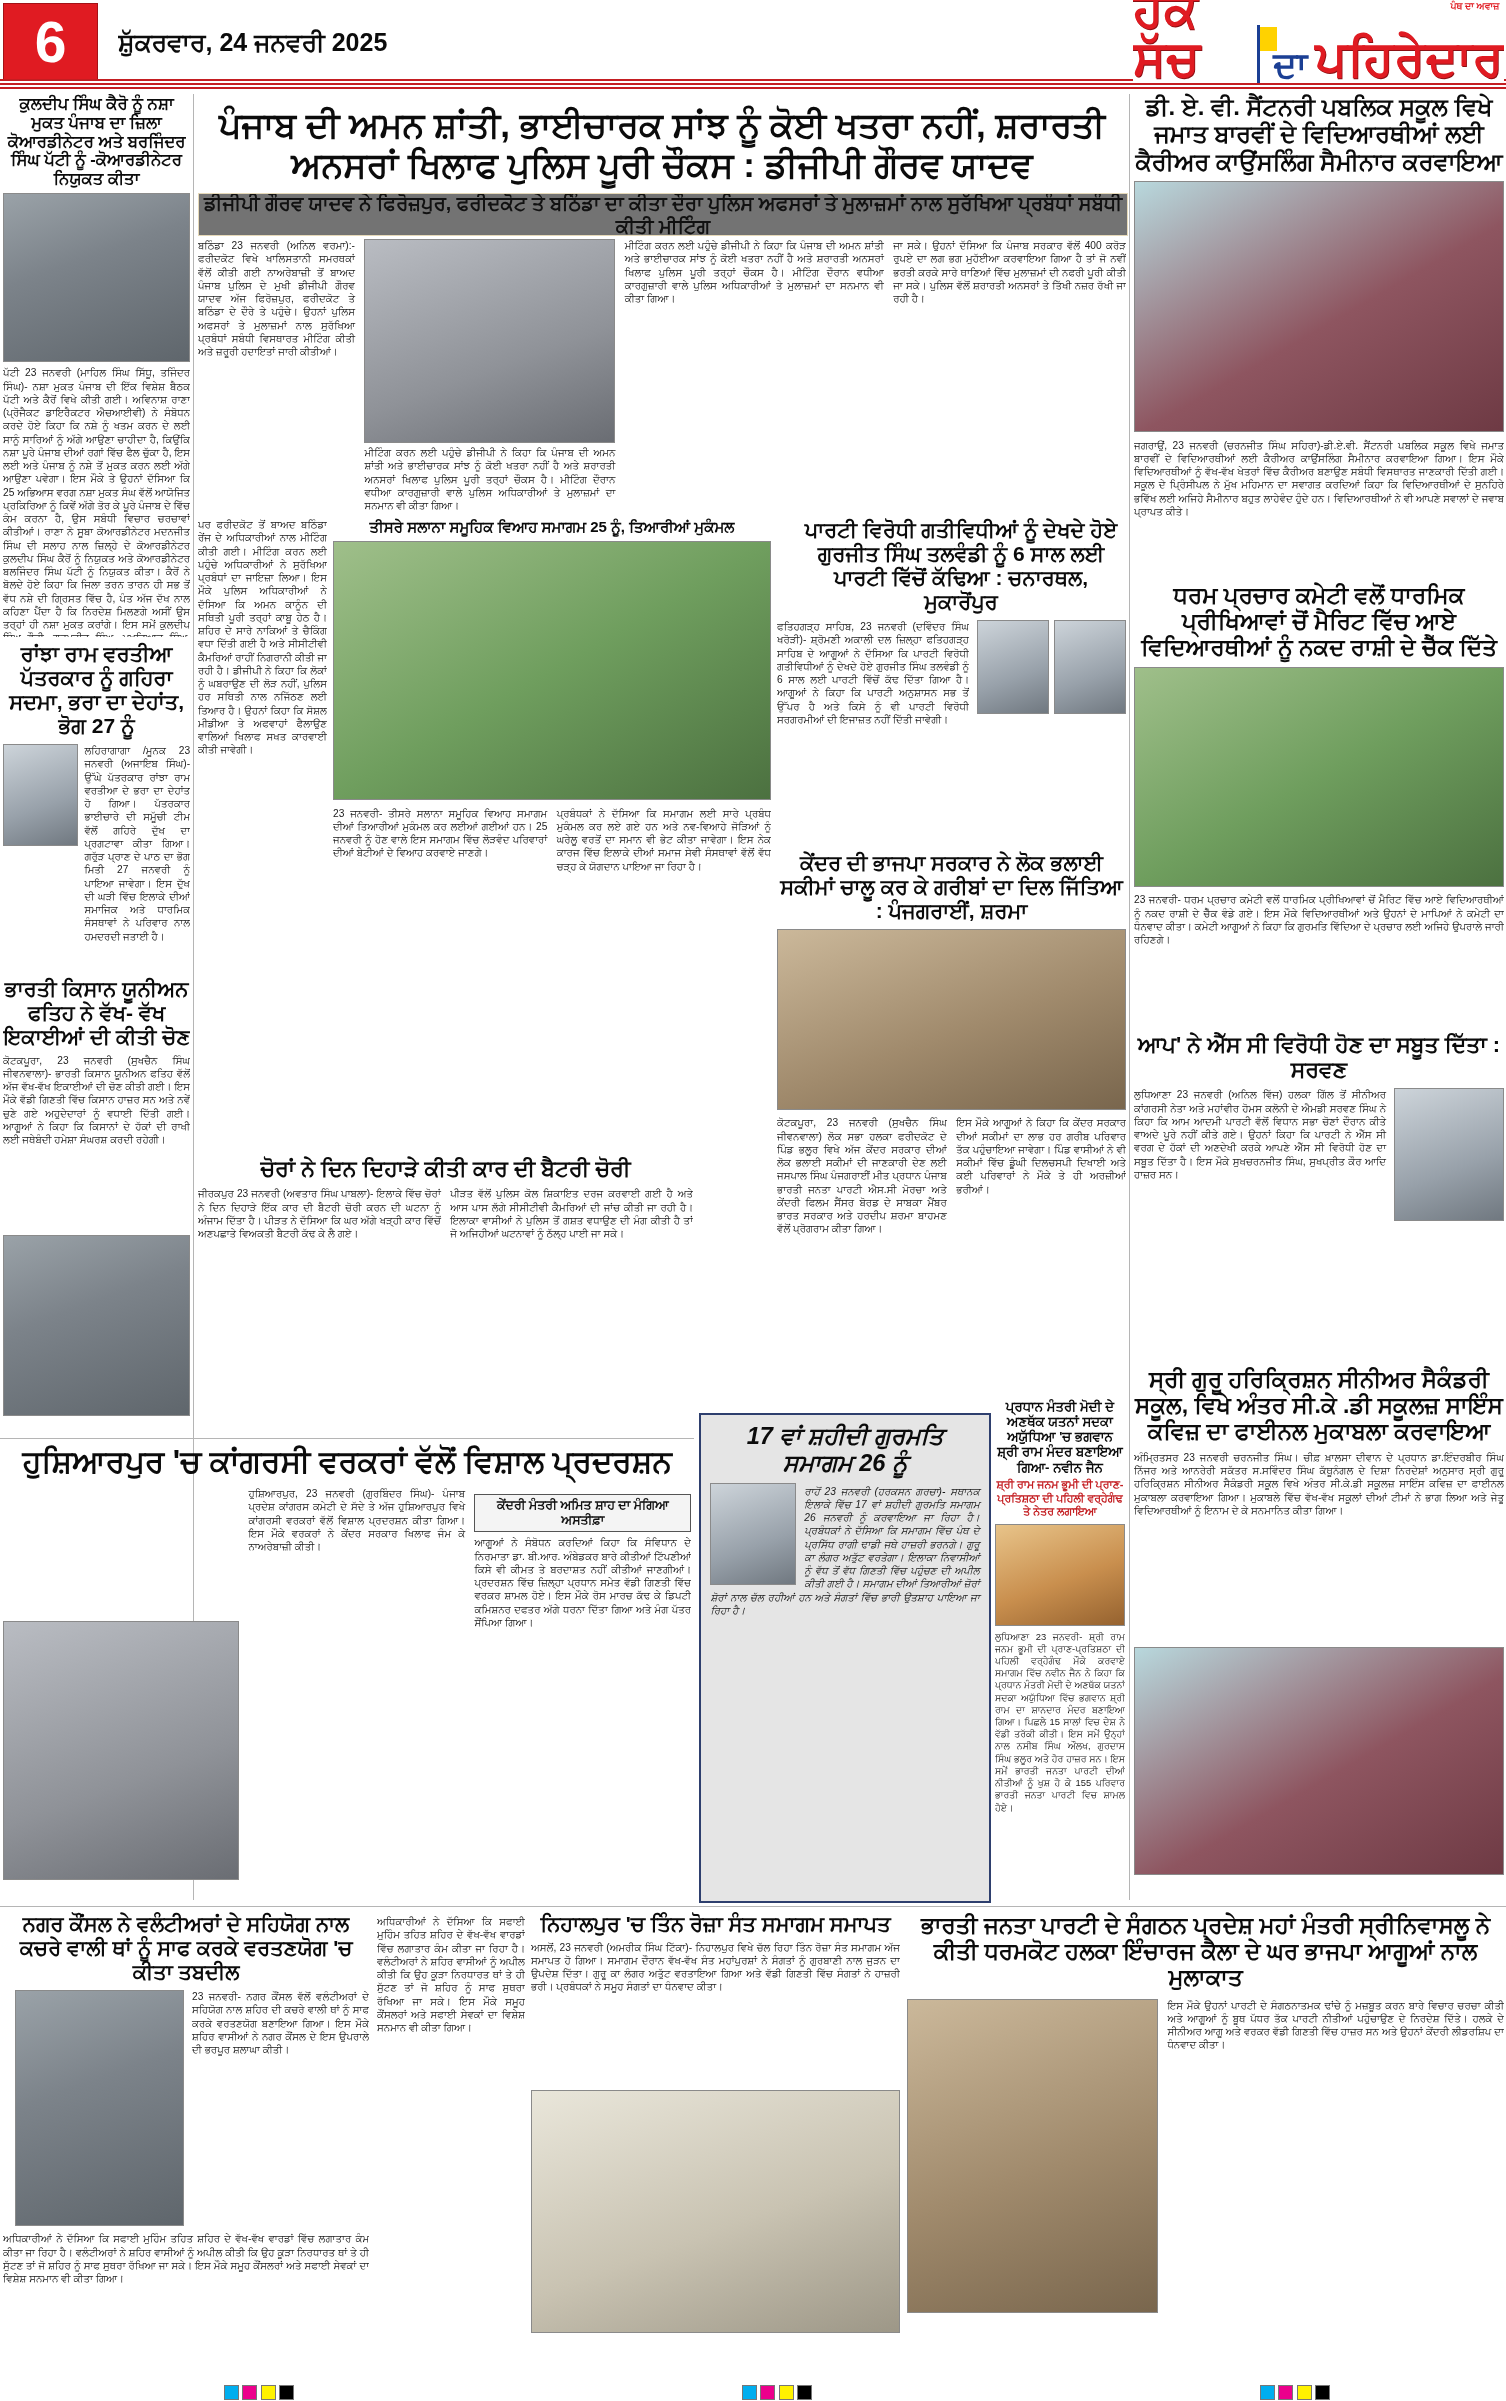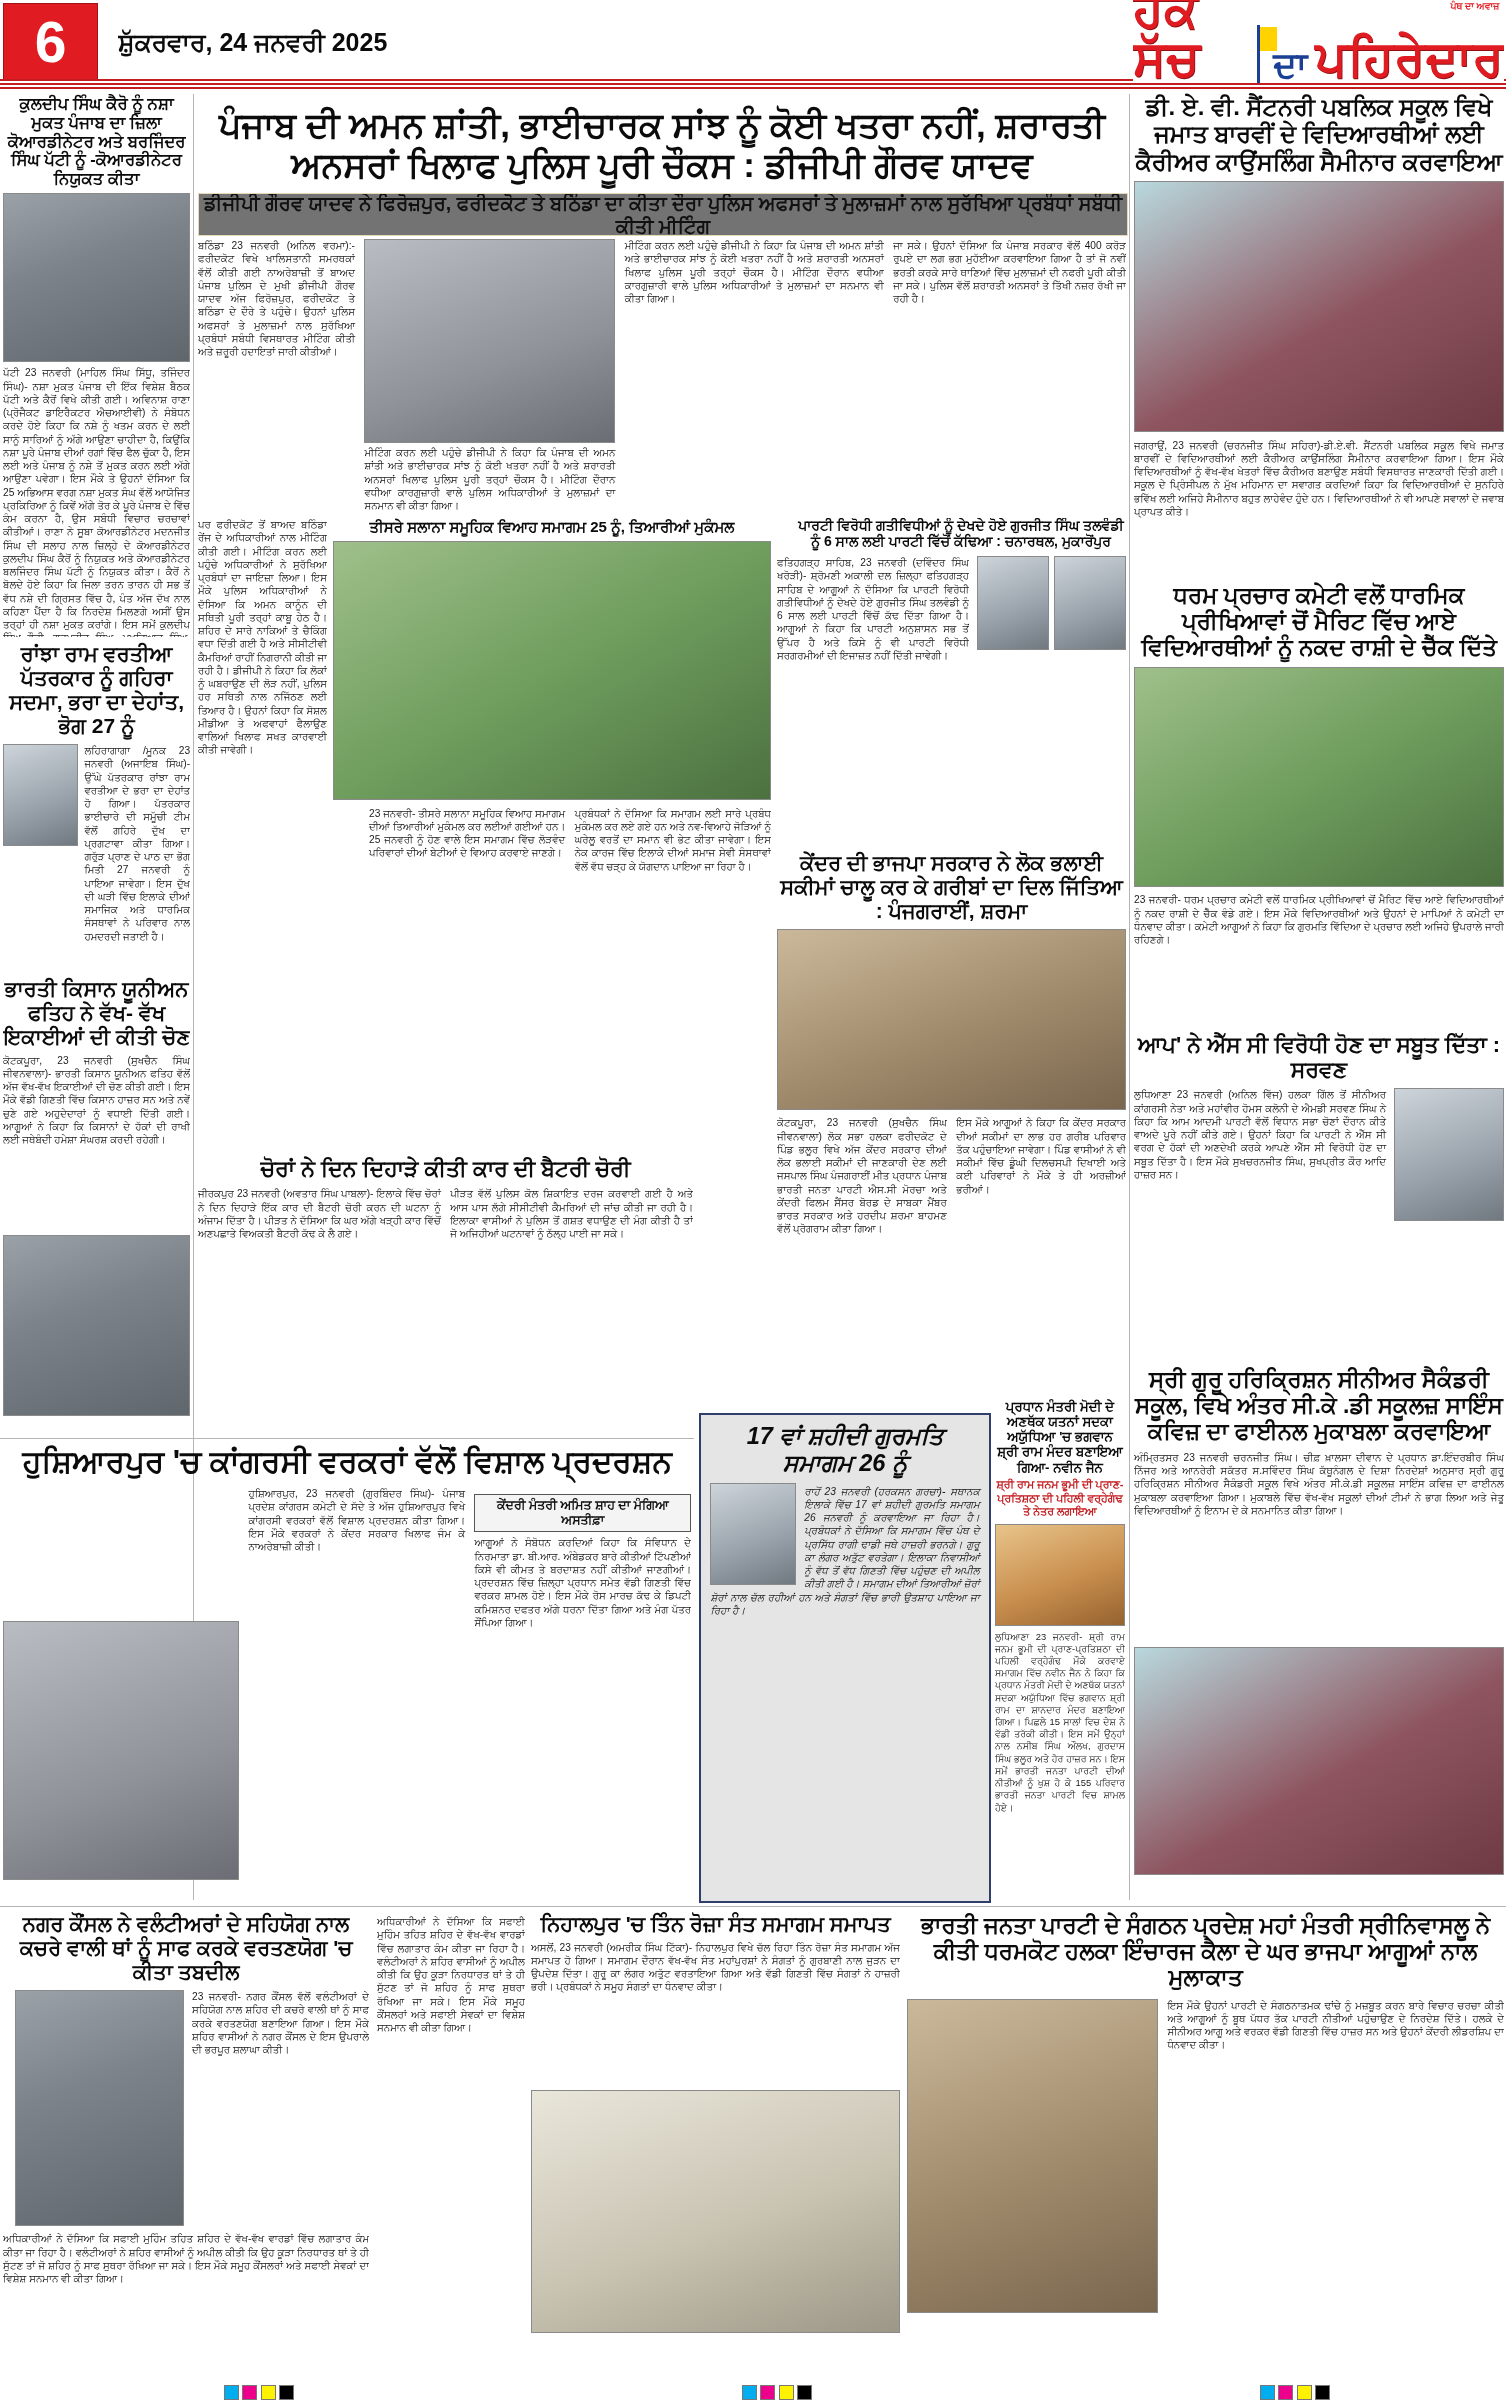--- a/index.html
+++ b/index.html
@@ -99,28 +99,28 @@
 
   <div class="blk" style="left:1134px;top:93px;width:370px;height:485px;">
     <div class="hl hl-lg" style="font-size:24px;">ਡੀ. ਏ. ਵੀ. ਸੈਂਟਨਰੀ ਪਬਲਿਕ ਸਕੂਲ ਵਿਖੇ ਜਮਾਤ ਬਾਰਵੀਂ ਦੇ ਵਿਦਿਆਰਥੀਆਂ ਲਈ ਕੈਰੀਅਰ ਕਾਉਂਸਲਿੰਗ ਸੈਮੀਨਾਰ ਕਰਵਾਇਆ</div>
     <div class="photo ph-class" style="width:100%;height:251px;margin:6.3px 0;"></div>
     <div class="body-sm" style="height:133px;">ਜਗਰਾਉਂ, 23 ਜਨਵਰੀ (ਚਰਨਜੀਤ ਸਿੰਘ ਸਹਿਰਾ)-ਡੀ.ਏ.ਵੀ. ਸੈਂਟਨਰੀ ਪਬਲਿਕ ਸਕੂਲ ਵਿਖੇ ਜਮਾਤ ਬਾਰਵੀਂ ਦੇ ਵਿਦਿਆਰਥੀਆਂ ਲਈ ਕੈਰੀਅਰ ਕਾਉਂਸਲਿੰਗ ਸੈਮੀਨਾਰ ਕਰਵਾਇਆ ਗਿਆ। ਇਸ ਮੌਕੇ ਵਿਦਿਆਰਥੀਆਂ ਨੂੰ ਵੱਖ-ਵੱਖ ਖੇਤਰਾਂ ਵਿੱਚ ਕੈਰੀਅਰ ਬਣਾਉਣ ਸਬੰਧੀ ਵਿਸਥਾਰਤ ਜਾਣਕਾਰੀ ਦਿੱਤੀ ਗਈ। ਸਕੂਲ ਦੇ ਪ੍ਰਿੰਸੀਪਲ ਨੇ ਮੁੱਖ ਮਹਿਮਾਨ ਦਾ ਸਵਾਗਤ ਕਰਦਿਆਂ ਕਿਹਾ ਕਿ ਵਿਦਿਆਰਥੀਆਂ ਦੇ ਸੁਨਹਿਰੇ ਭਵਿੱਖ ਲਈ ਅਜਿਹੇ ਸੈਮੀਨਾਰ ਬਹੁਤ ਲਾਹੇਵੰਦ ਹੁੰਦੇ ਹਨ। ਵਿਦਿਆਰਥੀਆਂ ਨੇ ਵੀ ਆਪਣੇ ਸਵਾਲਾਂ ਦੇ ਜਵਾਬ ਪ੍ਰਾਪਤ ਕੀਤੇ।</div>
   </div>
 
   <div class="blk" style="left:333px;top:518px;width:438px;height:631px;">
     <div class="hl hl-md" style="font-size:15px;">ਤੀਸਰੇ ਸਲਾਨਾ ਸਮੂਹਿਕ ਵਿਆਹ ਸਮਾਗਮ 25 ਨੂੰ, ਤਿਆਰੀਆਂ ਮੁਕੰਮਲ</div>
     <div class="photo ph-garden" style="width:100%;height:259px;margin:6.3px 0;"></div>
-    <div class="colrow" style="height:314px;margin-left:36px;">
+    <div class="colrow" style="height:314px;">
       <div class="body-sm">23 ਜਨਵਰੀ- ਤੀਸਰੇ ਸਲਾਨਾ ਸਮੂਹਿਕ ਵਿਆਹ ਸਮਾਗਮ ਦੀਆਂ ਤਿਆਰੀਆਂ ਮੁਕੰਮਲ ਕਰ ਲਈਆਂ ਗਈਆਂ ਹਨ। 25 ਜਨਵਰੀ ਨੂੰ ਹੋਣ ਵਾਲੇ ਇਸ ਸਮਾਗਮ ਵਿੱਚ ਲੋੜਵੰਦ ਪਰਿਵਾਰਾਂ ਦੀਆਂ ਬੇਟੀਆਂ ਦੇ ਵਿਆਹ ਕਰਵਾਏ ਜਾਣਗੇ।</div>
       <div class="body-sm">ਪ੍ਰਬੰਧਕਾਂ ਨੇ ਦੱਸਿਆ ਕਿ ਸਮਾਗਮ ਲਈ ਸਾਰੇ ਪ੍ਰਬੰਧ ਮੁਕੰਮਲ ਕਰ ਲਏ ਗਏ ਹਨ ਅਤੇ ਨਵ-ਵਿਆਹੇ ਜੋੜਿਆਂ ਨੂੰ ਘਰੇਲੂ ਵਰਤੋਂ ਦਾ ਸਮਾਨ ਵੀ ਭੇਟ ਕੀਤਾ ਜਾਵੇਗਾ। ਇਸ ਨੇਕ ਕਾਰਜ ਵਿੱਚ ਇਲਾਕੇ ਦੀਆਂ ਸਮਾਜ ਸੇਵੀ ਸੰਸਥਾਵਾਂ ਵੱਲੋਂ ਵੱਧ ਚੜ੍ਹ ਕੇ ਯੋਗਦਾਨ ਪਾਇਆ ਜਾ ਰਿਹਾ ਹੈ।</div>
     </div>
   </div>
 
   <div class="blk" style="left:777px;top:518px;width:349px;height:328px;">
-    <div class="hl hl-md" style="font-size:14px;margin-left:19px;">ਪਾਰਟੀ ਵਿਰੋਧੀ ਗਤੀਵਿਧੀਆਂ ਨੂੰ ਦੇਖਦੇ ਹੋਏ ਗੁਰਜੀਤ ਸਿੰਘ ਤਲਵੰਡੀ ਨੂੰ 6 ਸਾਲ ਲਈ ਪਾਰਟੀ ਵਿੱਚੋਂ ਕੱਢਿਆ : ਚਨਾਰਥਲ, ਮੁਕਾਰੋਂਪੁਰ</div>
+    <div class="hl hl-md" style="font-size:21px;margin-left:19px;">ਪਾਰਟੀ ਵਿਰੋਧੀ ਗਤੀਵਿਧੀਆਂ ਨੂੰ ਦੇਖਦੇ ਹੋਏ ਗੁਰਜੀਤ ਸਿੰਘ ਤਲਵੰਡੀ ਨੂੰ 6 ਸਾਲ ਲਈ ਪਾਰਟੀ ਵਿੱਚੋਂ ਕੱਢਿਆ : ਚਨਾਰਥਲ, ਮੁਕਾਰੋਂਪੁਰ</div>
     <div style="display:flex;gap:7.9px;margin-top:6.3px;">
       <div class="body-sm" style="flex:1;height:196px;overflow:hidden;">ਫਤਿਹਗੜ੍ਹ ਸਾਹਿਬ, 23 ਜਨਵਰੀ (ਦਵਿੰਦਰ ਸਿੰਘ ਖਰੋੜੀ)- ਸ਼੍ਰੋਮਣੀ ਅਕਾਲੀ ਦਲ ਜ਼ਿਲ੍ਹਾ ਫਤਿਹਗੜ੍ਹ ਸਾਹਿਬ ਦੇ ਆਗੂਆਂ ਨੇ ਦੱਸਿਆ ਕਿ ਪਾਰਟੀ ਵਿਰੋਧੀ ਗਤੀਵਿਧੀਆਂ ਨੂੰ ਦੇਖਦੇ ਹੋਏ ਗੁਰਜੀਤ ਸਿੰਘ ਤਲਵੰਡੀ ਨੂੰ 6 ਸਾਲ ਲਈ ਪਾਰਟੀ ਵਿੱਚੋਂ ਕੱਢ ਦਿੱਤਾ ਗਿਆ ਹੈ। ਆਗੂਆਂ ਨੇ ਕਿਹਾ ਕਿ ਪਾਰਟੀ ਅਨੁਸ਼ਾਸਨ ਸਭ ਤੋਂ ਉੱਪਰ ਹੈ ਅਤੇ ਕਿਸੇ ਨੂੰ ਵੀ ਪਾਰਟੀ ਵਿਰੋਧੀ ਸਰਗਰਮੀਆਂ ਦੀ ਇਜਾਜ਼ਤ ਨਹੀਂ ਦਿੱਤੀ ਜਾਵੇਗੀ।</div>
       <div style="flex:0 0 149px;display:flex;gap:4.7px;">
         <div class="photo ph-portrait" style="width:72px;height:94px;"></div>
         <div class="photo ph-portrait" style="width:72px;height:94px;"></div>
       </div>
     </div>
   </div>
 
   <div class="blk" style="left:777px;top:851px;width:349px;height:553px;">

